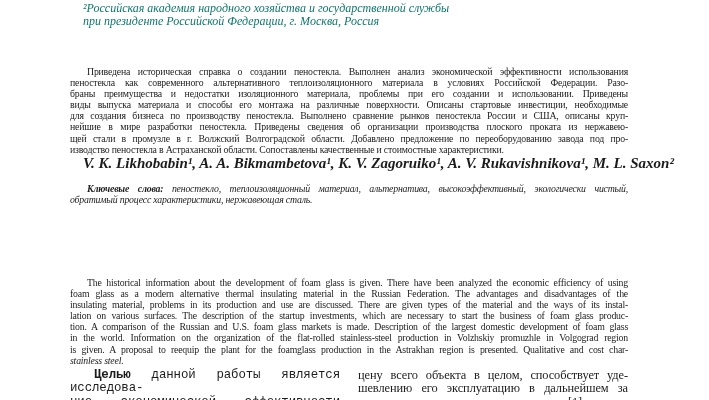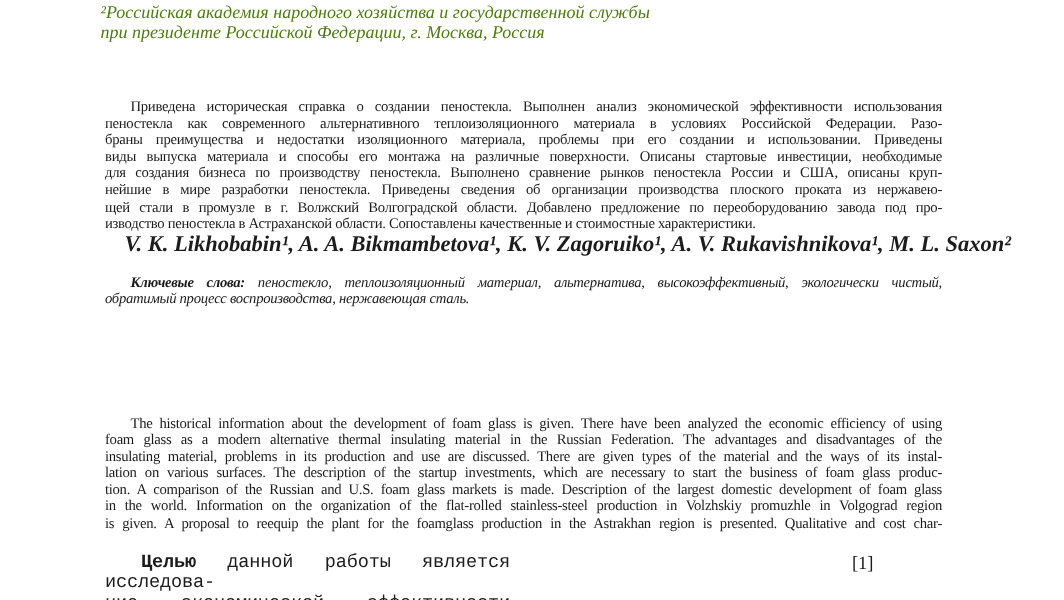--- a/index.html
+++ b/index.html
@@ -18,21 +18,21 @@
   .preline { white-space:pre-line; }
   
   .jlines {
     white-space:pre-line;
     text-align:justify;
     text-align-last:justify;
   }
   .small { font-size:9.8px; line-height:11.1px; letter-spacing:-0.2px; }
   .indent { text-indent:17px;margin-top:28px; }
 
-  #affil-ru { left:67px; top:2px; font-size:12px; line-height:13.4px; color:#4d7c0f; }
+  #affil-ru { left:83px; top:2px; font-size:12px; line-height:13.4px; color:#0f766e; }
   #abstract-ru { left:70px; top:38px; width:558px; }
   #en-header { left:83px; top:157px; }
   #en-title   { font-size:12.4px; line-height:13.5px; letter-spacing:-0.1px; }
   #en-authors { font-size:15px; line-height:13.6px; }
   #en-affils  { font-size:11px;  line-height:13.8px; }
   #abstract-en { left:70px; top:249px; width:558px; }
   #columns {
     left:70px; top:369px; width:558px;
     display:flex; gap:18px;
     font-size:12.4px; line-height:13.4px; letter-spacing:-0.1px;
@@ -52,40 +52,43 @@
   <div class="abs small" id="abstract-ru">
     <div class="jlines indent">Приведена историческая справка о создании пеностекла. Выполнен анализ экономической эффективности использования
 пеностекла как современного альтернативного теплоизоляционного материала в условиях Российской Федерации. Разо-
 браны преимущества и недостатки изоляционного материала, проблемы при его создании и использовании. Приведены
 виды выпуска материала и способы его монтажа на различные поверхности. Описаны стартовые инвестиции, необходимые
 для создания бизнеса по производству пеностекла. Выполнено сравнение рынков пеностекла России и США, описаны круп-
 нейшие в мире разработки пеностекла. Приведены сведения об организации производства плоского проката из нержавею-
 щей стали в промузле в г. Волжский Волгоградской области. Добавлено предложение по переоборудованию завода под про-</div>
     <div>изводство пеностекла в Астраханской области. Сопоставлены качественные и стоимостные характеристики.</div>
     <div class="jlines indent it"><span class="bd">Ключевые слова:</span><span> пеностекло, теплоизоляционный материал, альтернатива, высокоэффективный, экологически чистый,</span></div>
-    <div class="it">обратимый процесс воспроизводства, нержавеющая сталь.</div>
+    <div class="it">обратимый процесс характеристики, нержавеющая сталь.</div>
   </div>
 
   <div class="abs" id="en-header">
     <div class="bd it" id="en-authors">V. K. Likhobabin¹, A. A. Bikmambetova¹, K. V. Zagoruiko¹, A. V. Rukavishnikova¹, M. L. Saxon²</div>
   </div>
 
   <div class="abs small" id="abstract-en">
     <div class="jlines indent">The historical information about the development of foam glass is given. There have been analyzed the economic efficiency of using
 foam glass as a modern alternative thermal insulating material in the Russian Federation. The advantages and disadvantages of the
 insulating material, problems in its production and use are discussed. There are given types of the material and the ways of its instal-
 lation on various surfaces. The description of the startup investments, which are necessary to start the business of foam glass produc-
 tion. A comparison of the Russian and U.S. foam glass markets is made. Description of the largest domestic development of foam glass
 in the world. Information on the organization of the flat-rolled stainless-steel production in Volzhskiy promuzhle in Volgograd region
 is given. A proposal to reequip the plant for the foamglass production in the Astrakhan region is presented. Qualitative and cost char-</div>
+    <div class="it">stainless steel.</div>
   </div>
 
   <div class="abs" id="columns">
     <div class="col">
       <div class="jlines lead-indent"><span class="bd">Целью</span><span> данной работы является исследова-
 ние экономической эффективности использова-</span></div>
     </div>
     <div class="col">
+      <div class="jlines">цену всего объекта в целом, способствует уде-
+шевлению его эксплуатацию в дальнейшем за</div>
       <div class="clipped-line">[1]</div>
     </div>
   </div>
 
 </div>
 
 </body></html>

